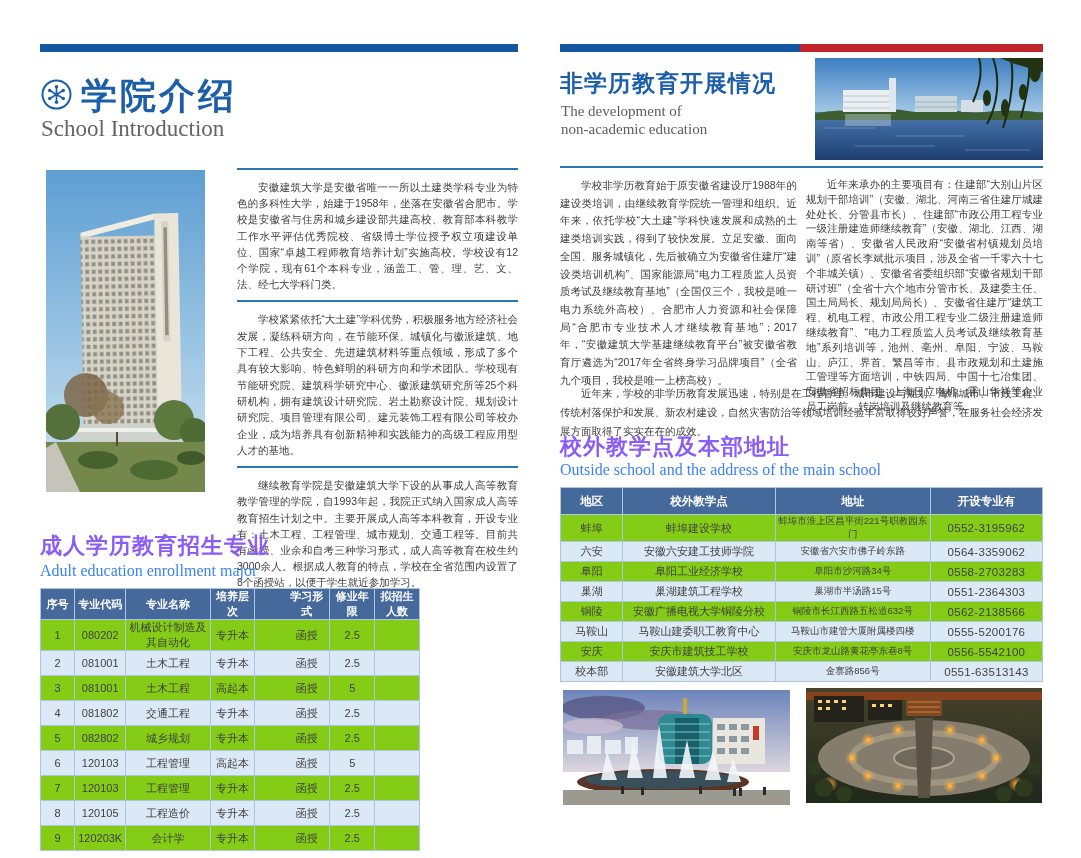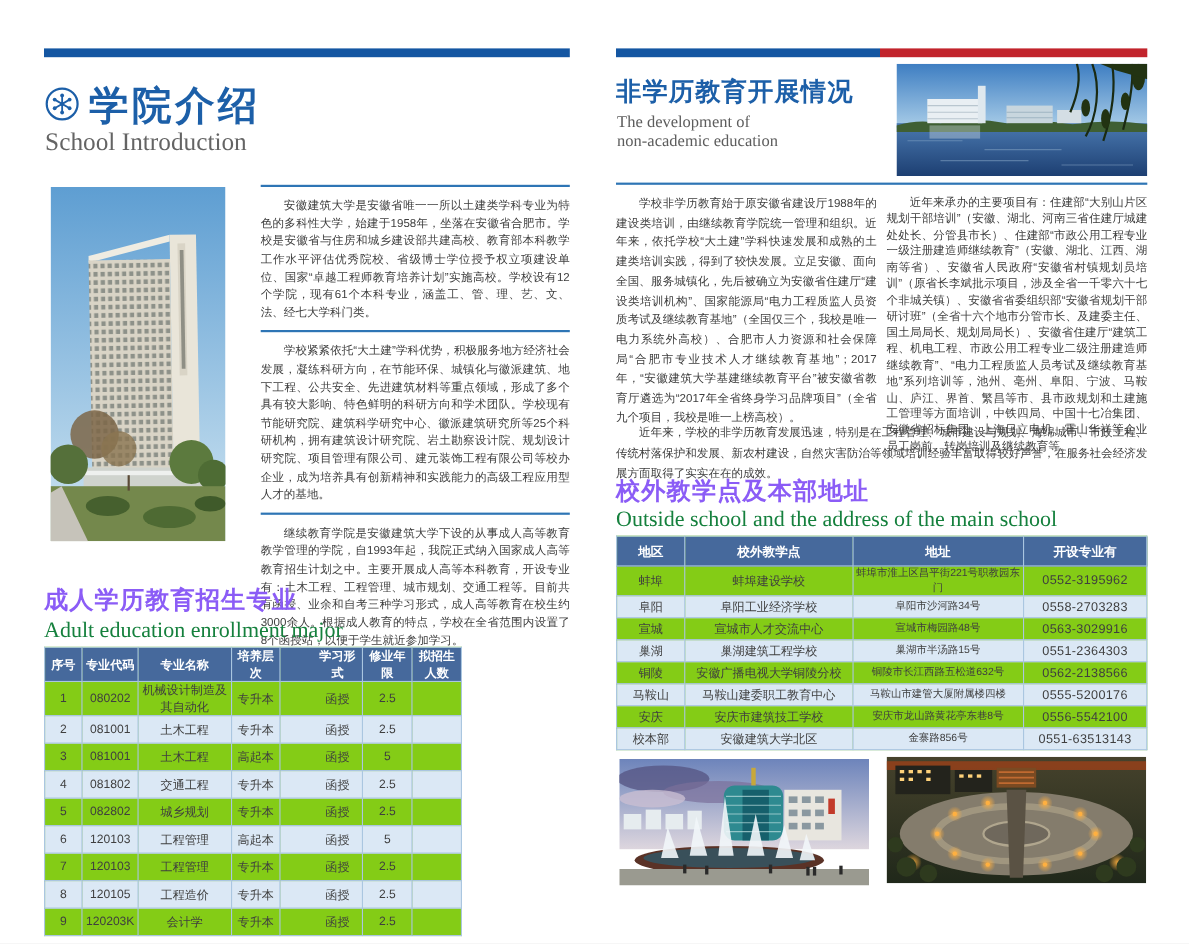--- a/index.html
+++ b/index.html
@@ -22,21 +22,21 @@
   .photo1{position:absolute;left:46px;top:170px;width:159px;height:322px;}
   
   .ltext{position:absolute;left:237px;top:168px;width:281px;}
   .ltext p{
     margin:0;border-top:2px solid #2e75b5;padding:9px 0 8px 0;
     font-size:10.5px;line-height:16.2px;text-align:justify;text-indent:2em;color:#3d3d3d;
   }
   .ltext p.p2{line-height:16.3px;}
   
   .sec-title{position:absolute;font-size:22px;font-weight:700;color:#8b5cf6;letter-spacing:1px;}
-  .sec-sub{position:absolute;font-size:20px;color:#15803d;}
+  .sec-sub{position:absolute;font-size:16px;color:#3b82f6;}
   .t-enroll{left:40px;top:531px;}
   .s-enroll{left:40px;top:562px;}
   .t-outside{left:560px;top:432px;}
   .s-outside{left:560px;top:461px;}
   
   table{border-collapse:collapse;position:absolute;background:#84cc16;}
   th{background:#46699c;color:#fff;font-weight:700;text-align:center;}
   td{text-align:center;color:#3f3f3f;}
   th,td{border:1px solid #aac6e0;padding:0 2px;}
   tbody tr:nth-child(even) td{background:#dbe8f5;}
@@ -330,30 +330,30 @@
         </tr>
       </thead>
       <tbody>
         <tr>
           <td>蚌埠</td>
           <td>蚌埠建设学校</td>
           <td>蚌埠市淮上区昌平街221号职教园东门</td>
           <td>0552-3195962</td>
         </tr>
         <tr>
+          <td>六安</td>
+          <td>安徽六安建工技师学院</td>
+          <td>安徽省六安市佛子岭东路</td>
+          <td>0564-3359062</td>
+        </tr>
+        <tr>
           <td>阜阳</td>
           <td>阜阳工业经济学校</td>
           <td>阜阳市沙河路34号</td>
           <td>0558-2703283</td>
-        </tr>
-        <tr>
-          <td>宣城</td>
-          <td>宣城市人才交流中心</td>
-          <td>宣城市梅园路48号</td>
-          <td>0563-3029916</td>
         </tr>
         <tr>
           <td>巢湖</td>
           <td>巢湖建筑工程学校</td>
           <td>巢湖市半汤路15号</td>
           <td>0551-2364303</td>
         </tr>
         <tr>
           <td>铜陵</td>
           <td>安徽广播电视大学铜陵分校</td>

